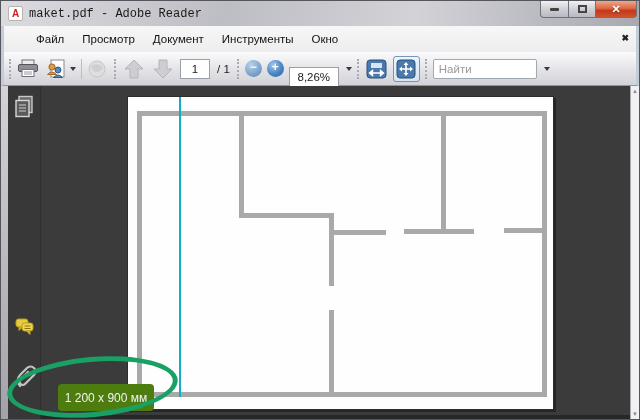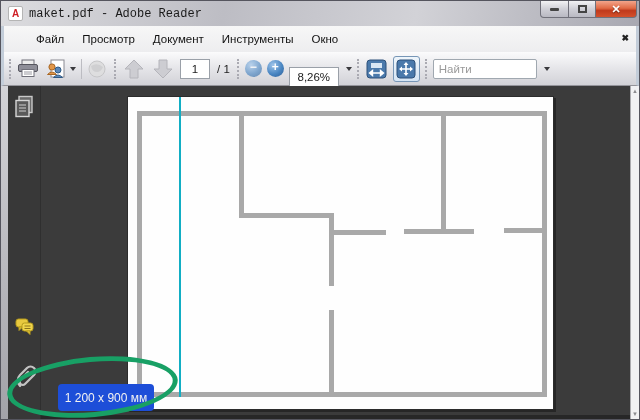--- a/index.html
+++ b/index.html
@@ -65,21 +65,21 @@
   .page { position:absolute; left:86px; top:10px; width:427px; height:314px; background:#fefefe;
     border:1px solid #2c2c2c; box-shadow:2px 2px 0 rgba(0,0,0,.35); }
   .wall { position:absolute; background:var(--wall,#a9a9a9); }
   .outer-wall { position:absolute; border:5px solid var(--wall,#a9a9a9); background:transparent; }
   .guide { position:absolute; width:2px; background:var(--teal,#12aec4); }
 
   .scrollbar { width:9px; background:#f1f1f3; border-left:1px solid #ababaf; display:flex; flex-direction:column;
     justify-content:space-between; align-items:center; padding:2px 0; }
   .sb-arrow { color:#8a8a8e; font-size:6px; line-height:6px; }
 
-  .tooltip { position:absolute; left:57px; top:298px; width:96px; height:27px; background:#1d4ed8; border-radius:4px;
+  .tooltip { position:absolute; left:57px; top:298px; width:96px; height:27px; background:#4d7c0f; border-radius:4px;
     color:#f2f2f2; font-size:12px; display:flex; align-items:center; justify-content:center; z-index:5; }
   .ellipse { position:absolute; left:6px; top:271px; width:171px; height:60px; border:5px solid var(--green,#18a065);
     border-radius:50%; transform:rotate(-5deg); z-index:6; }
 </style>
 </head>
 <body>
 
 <div class="window">
 
   <div class="titlebar">

